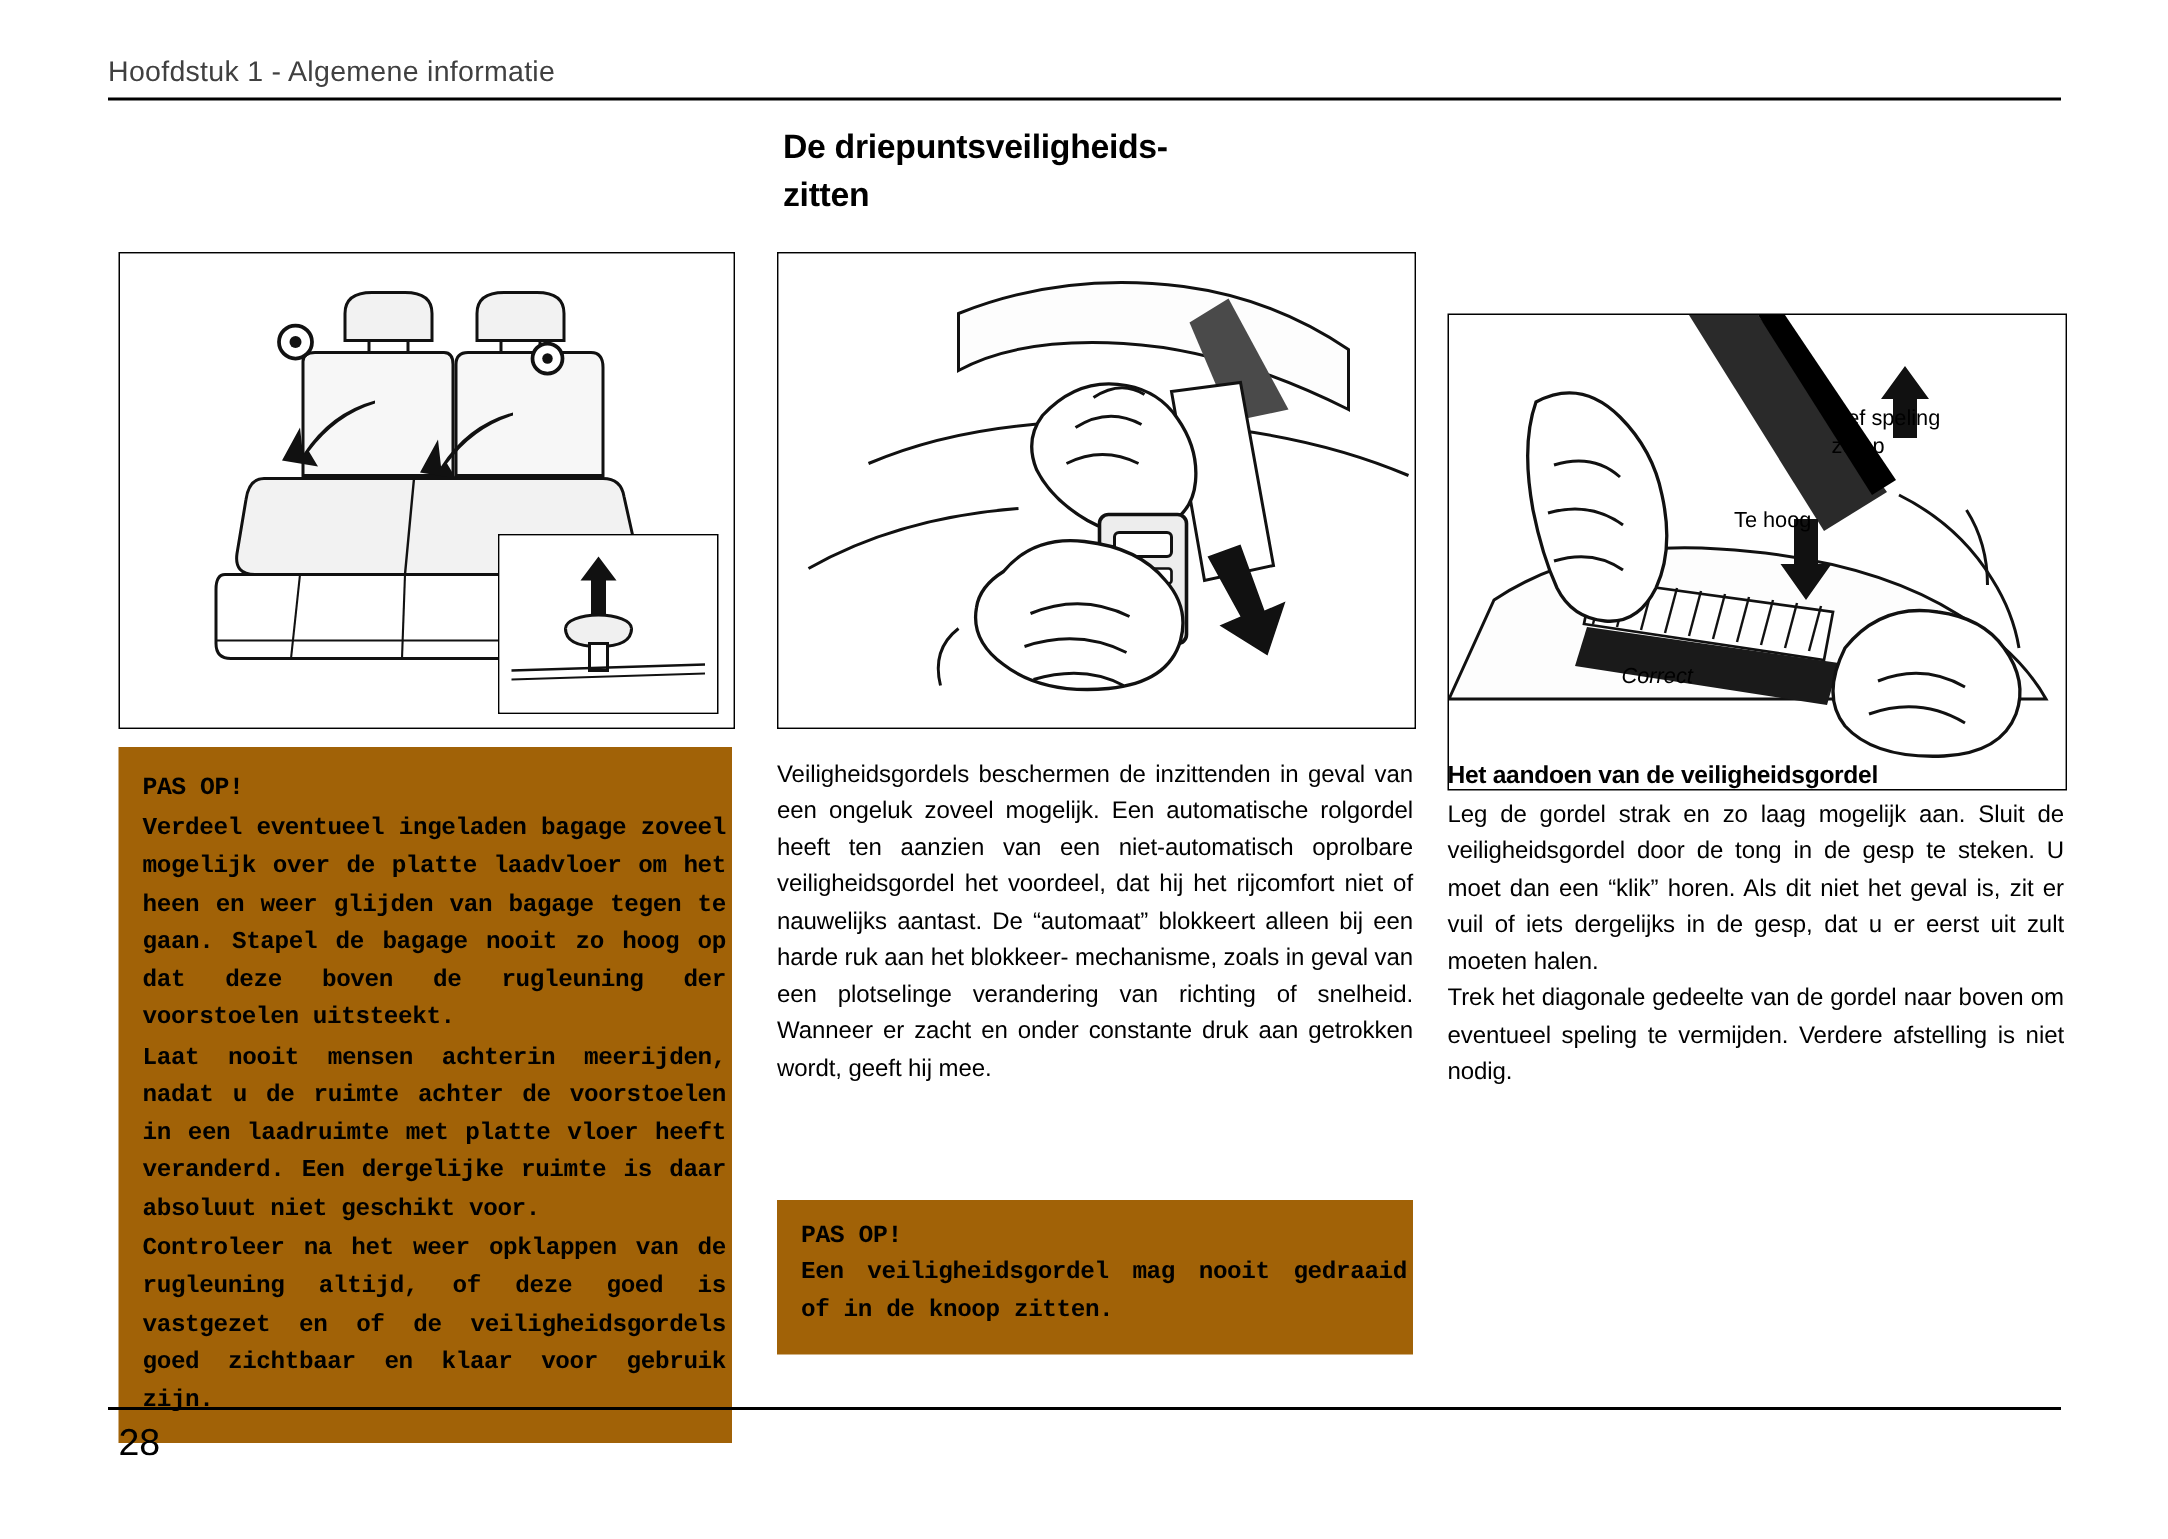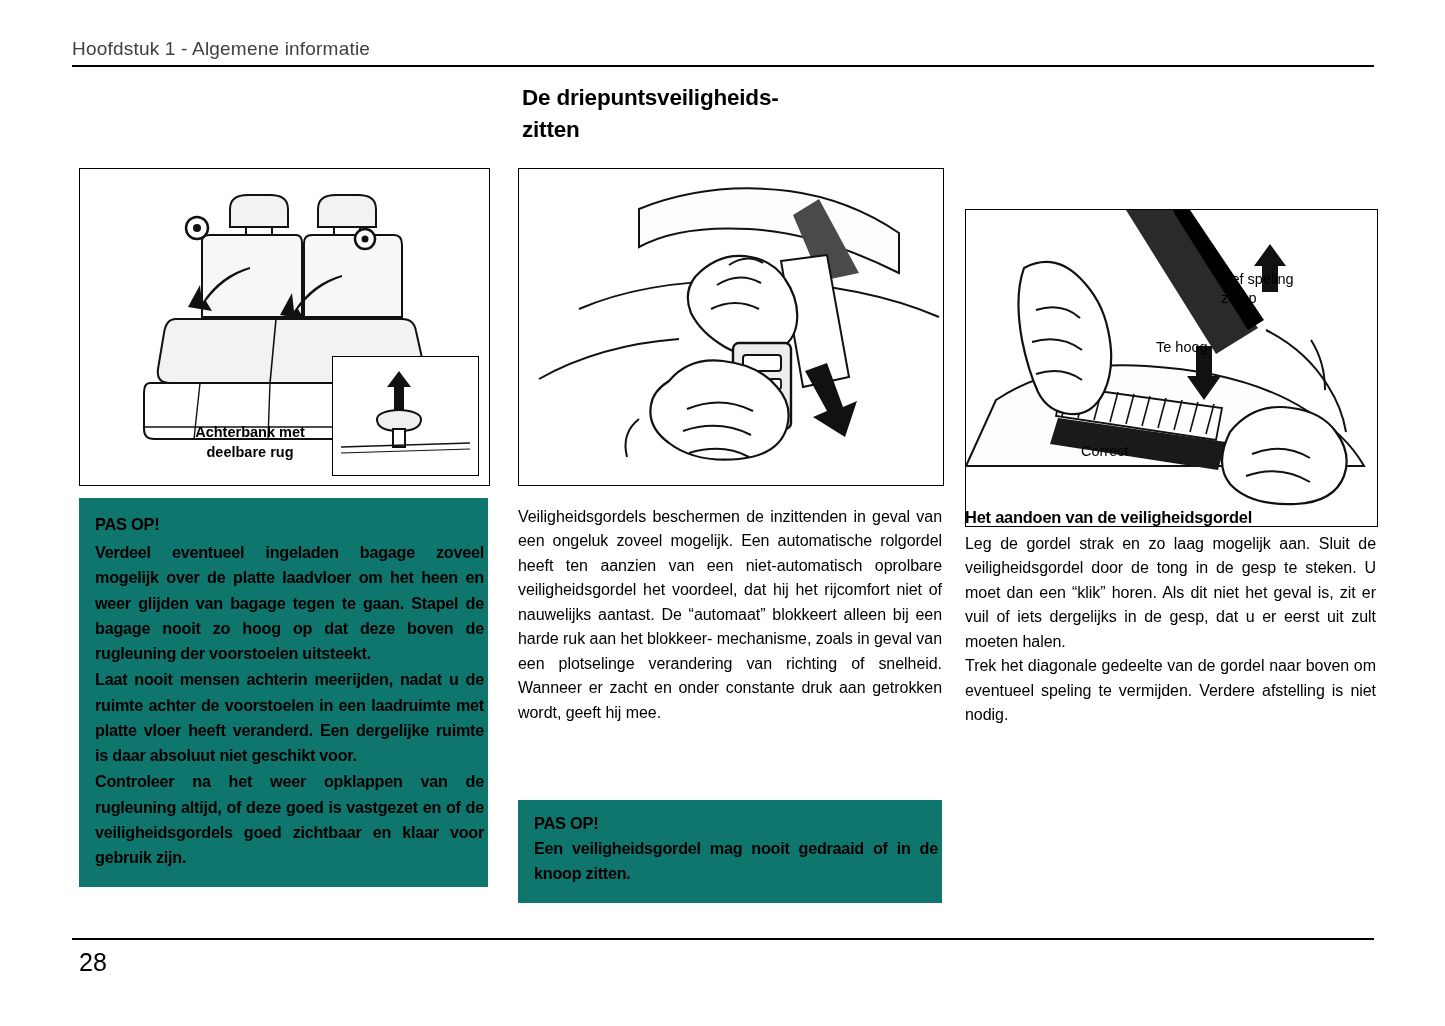--- a/index.html
+++ b/index.html
@@ -84,37 +84,38 @@
   }
 
   .fig-label {
     position: absolute;
     font-size: 14.5px;
     line-height: 1.3;
     color: #000;
   }
   #lbl-hef   { left: 255px; top: 60px;  width: 110px; }
   #lbl-tehoog{ left: 190px; top: 128px; }
-  #lbl-correct{ left: 115px; top: 232px; }
+  #lbl-correct{ left: 115px; top: 232px; font-style: italic; }
 
   
   .col {
     position: absolute;
     font-size: 16px;
     line-height: 1.52;
     text-align: justify;
   }
   #col-left  { left: 79px;  top: 498px; width: 409px; }
   #col-mid   { left: 518px; top: 505px; width: 424px; }
   #col-right { left: 965px; top: 505px; width: 411px; }
 
   .warn-box {
-    background: #0f766e;
+    background: #a16207;
     padding: 14px 4px 16px 16px;
     box-sizing: border-box;
+    font-family: Liberation Mono, monospace;
   }
   .warn-title {
     font-weight: bold;
     font-size: 16.5px;
     margin-bottom: 3px;
     letter-spacing: -0.3px;
   }
   .warn-para {
     font-weight: bold;
     font-size: 16.2px;
@@ -216,22 +217,20 @@
 
         <ellipse cx="66" cy="62" rx="22" ry="9" fill="#f0f0f0" stroke="#111" stroke-width="2"></ellipse>
         <path d="M44 62 q0 12 22 12 q22 0 22 -12" fill="#f0f0f0" stroke="#111" stroke-width="2"></path>
         <rect x="60" y="72" width="12" height="18" fill="#fff" stroke="#111" stroke-width="2"></rect>
 
         <line x1="8" y1="90" x2="137" y2="86" stroke="#111" stroke-width="1.6"></line>
         <line x1="8" y1="96" x2="137" y2="92" stroke="#111" stroke-width="1.2"></line>
       </svg>
     </div>
 
-    <div class="inset-caption" style="white-space:pre-line;">Achterbank met
-deelbare rug</div>
   </div>
 
   <div class="figure" id="fig-mid">
     <svg class="fig-svg" viewBox="0 0 424 316">
       <rect x="0" y="0" width="424" height="316" fill="#ffffff"></rect>
 
       <path d="M120 40 q70 -28 150 -18 q60 8 110 42 l0 40 q-80 -40 -150 -44 q-70 -4 -110 18 z" fill="#fdfdfd" stroke="#111" stroke-width="2"></path>
       <path d="M300 30 l40 74 l-38 8 l-28 -66 z" fill="#4a4a4a"></path>
       <path d="M60 140 q70 -30 170 -28 q110 2 190 36" fill="none" stroke="#111" stroke-width="2"></path>
       <path d="M20 210 q60 -34 140 -40" fill="none" stroke="#111" stroke-width="2"></path>

